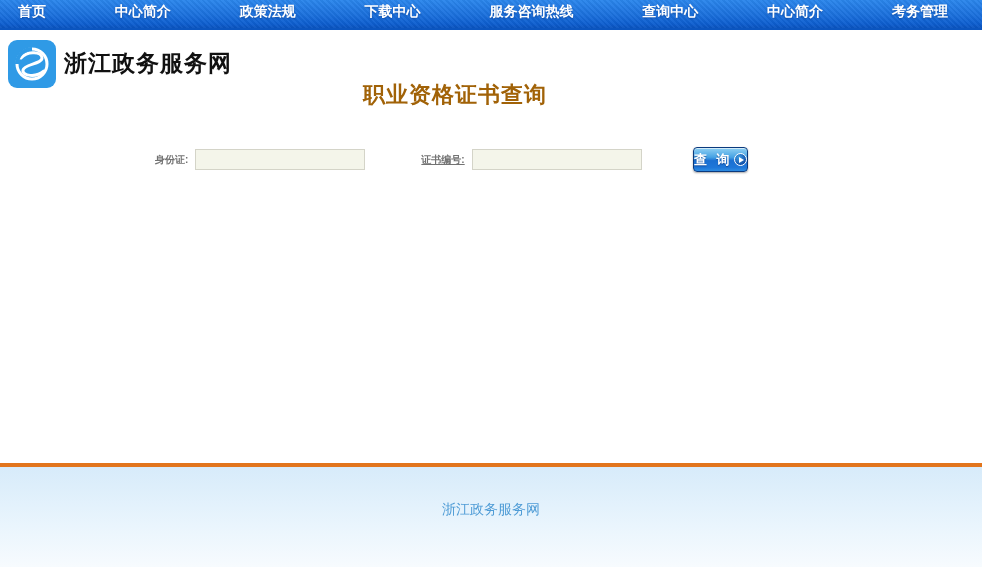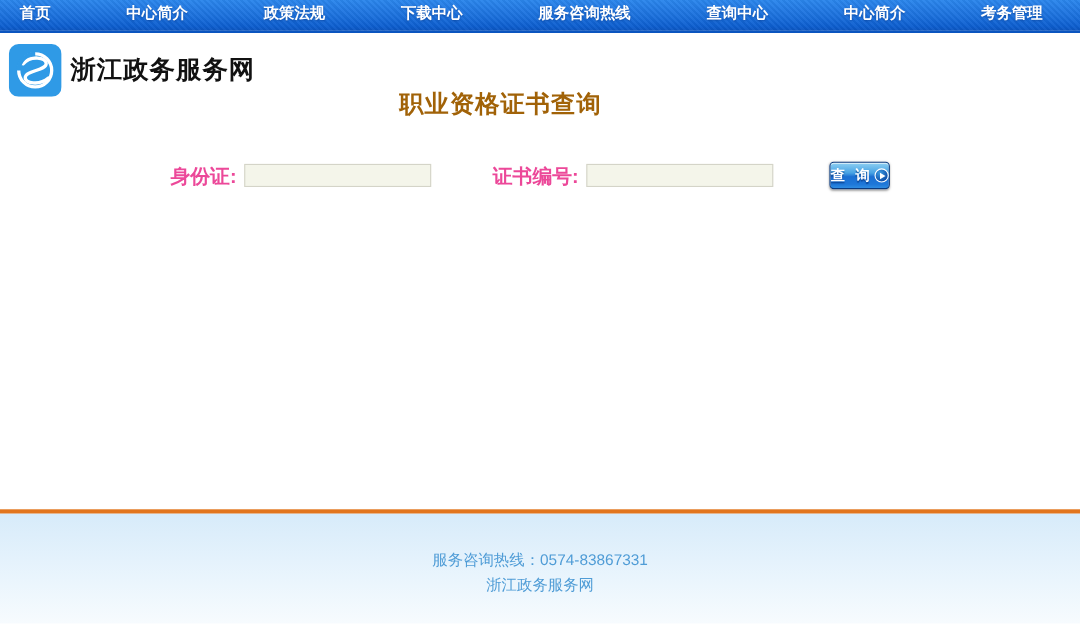--- a/index.html
+++ b/index.html
@@ -74,27 +74,27 @@
   }
 
   
   .query-form {
     margin-top: 37px;
     margin-left: 155px;
     display: flex;
     align-items: center;
   }
   .form-label {
-    font-size: 18px;
-    font-weight: bold;
-    color: #ec4899;
+    font-size: 10px;
+    font-weight: bold;
+    color: #737373;
     margin-right: 7px;
     white-space: nowrap;
   }
-  .form-label.second { margin-left: 56px; }
+  .form-label.second { margin-left: 56px; text-decoration: underline; }
   .text-input {
     width: 170px;
     height: 21px;
     background: #f4f5ea;
     border: 1px solid #d4d4c8;
     font-size: 13px;
     padding: 0 4px;
     color: #333;
     outline: none;
   }
@@ -196,15 +196,14 @@
       <span class="play-icon"></span>
     </button>
   </div>
 
 </div>
 
 <div class="spacer"></div>
 
 <div class="footer-divider"></div>
 <div class="footer">
-  <div class="footer-line">服务咨询热线：0574-83867331</div>
   <div class="footer-line">浙江政务服务网</div>
 </div>
 
 </body></html>

